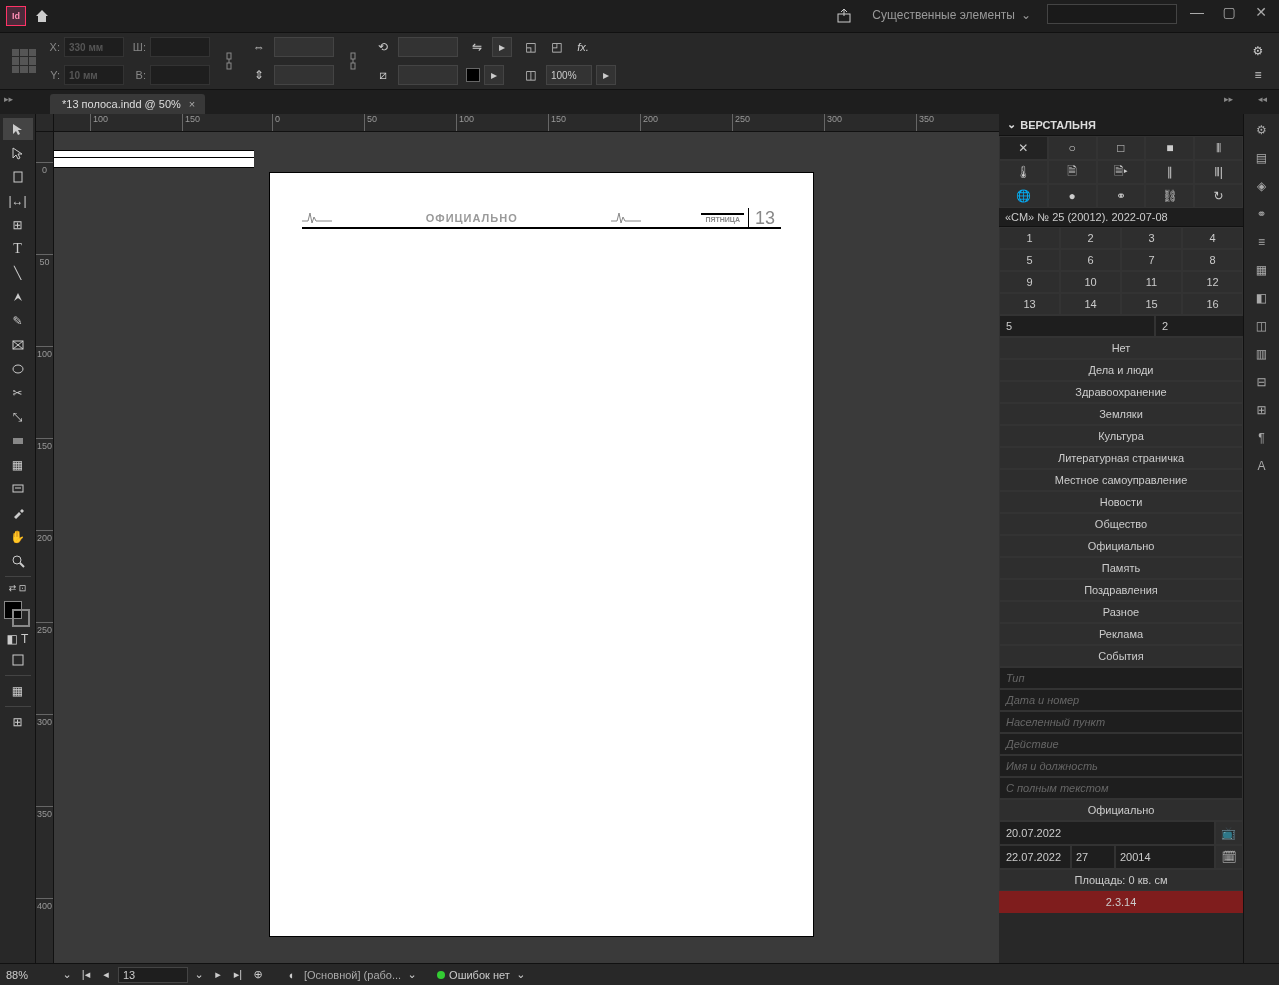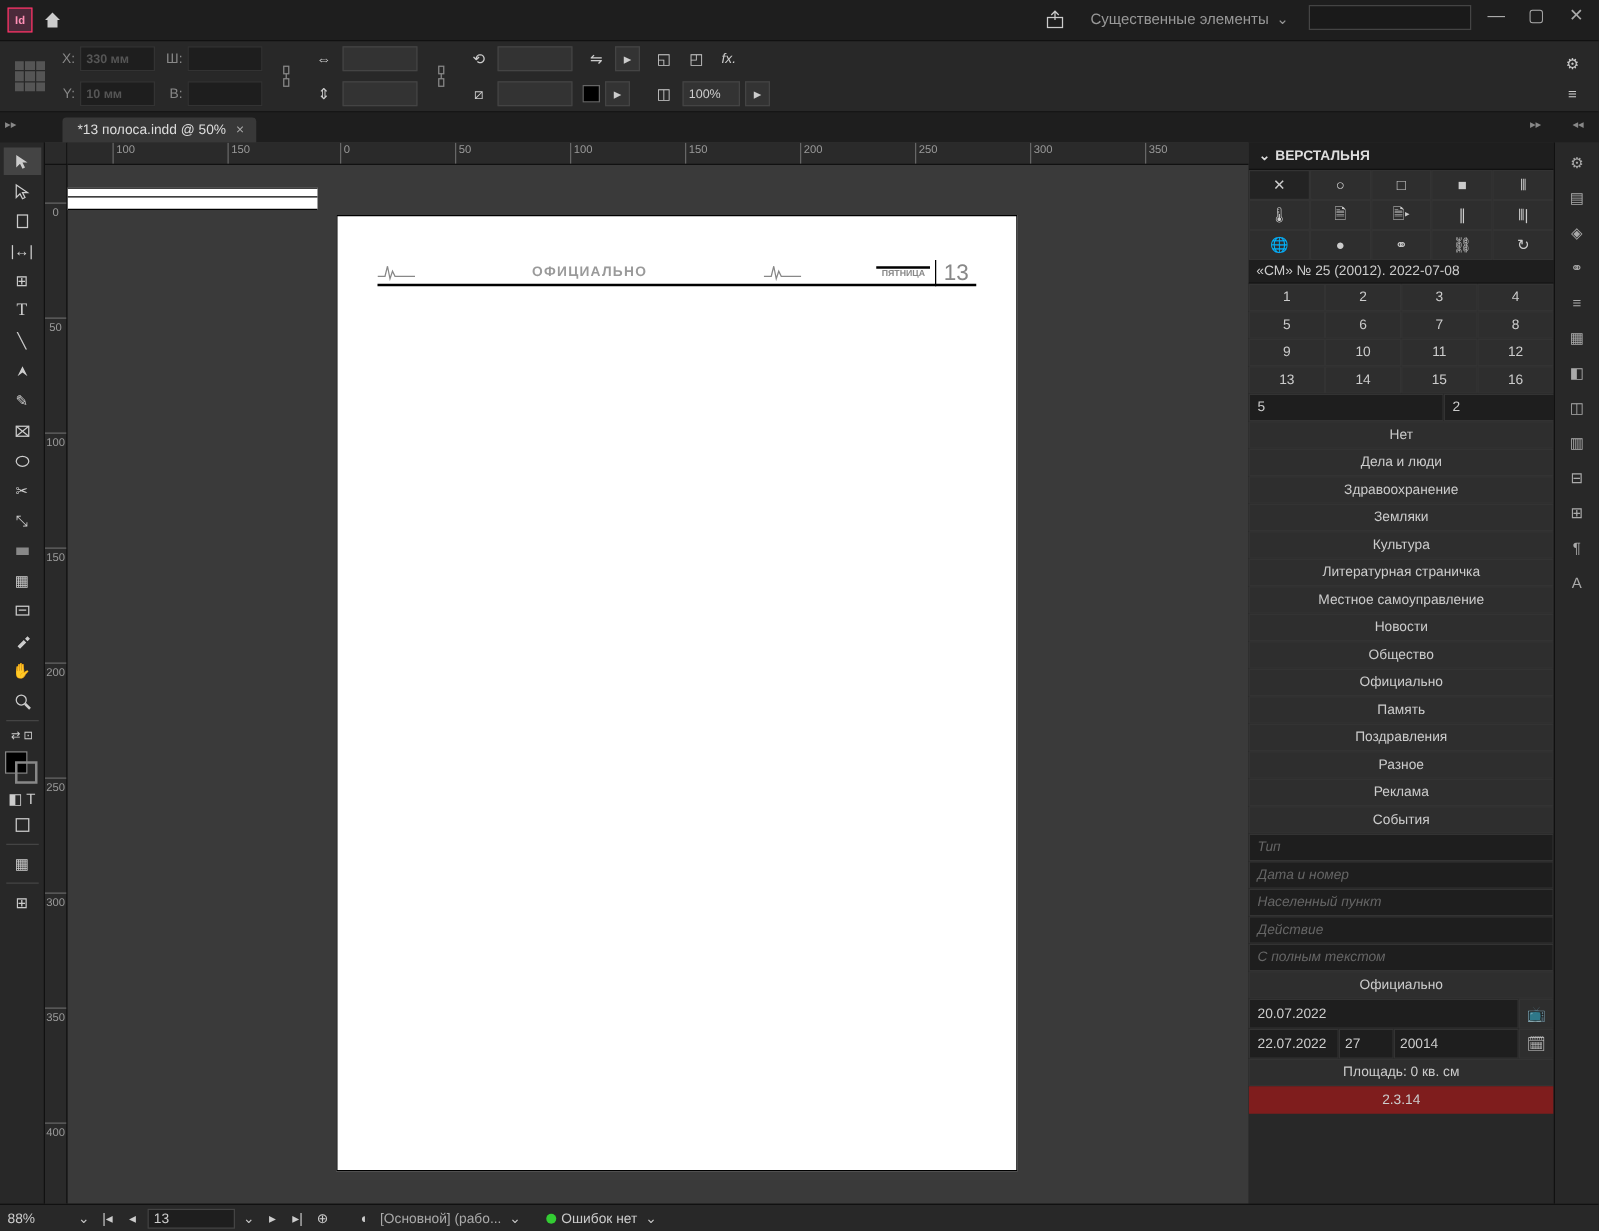--- a/index.html
+++ b/index.html
@@ -424,20 +424,21 @@
           <div class="pt-list-item">Поздравления</div>
           <div class="pt-list-item">Разное</div>
           <div class="pt-list-item">Реклама</div>
           <div class="pt-list-item">События</div>
         </div>
       <div id="ph-list">
           <div class="pt-ph">Тип</div>
           <div class="pt-ph">Дата и номер</div>
           <div class="pt-ph">Населенный пункт</div>
           <div class="pt-ph">Действие</div>
+          <div class="pt-ph">Имя и должность</div>
           <div class="pt-ph">С полным текстом</div>
         </div>
       <div class="pt-static">Официально</div>
       <div class="pt-daterow">
         <div class="pt-date">20.07.2022</div>
         <div class="pt-date-ico">📺</div>
       </div>
       <div class="pt-daterow">
         <div class="pt-date" style="flex:0 0 72px">22.07.2022</div>
         <div class="pt-date-sm">27</div>

